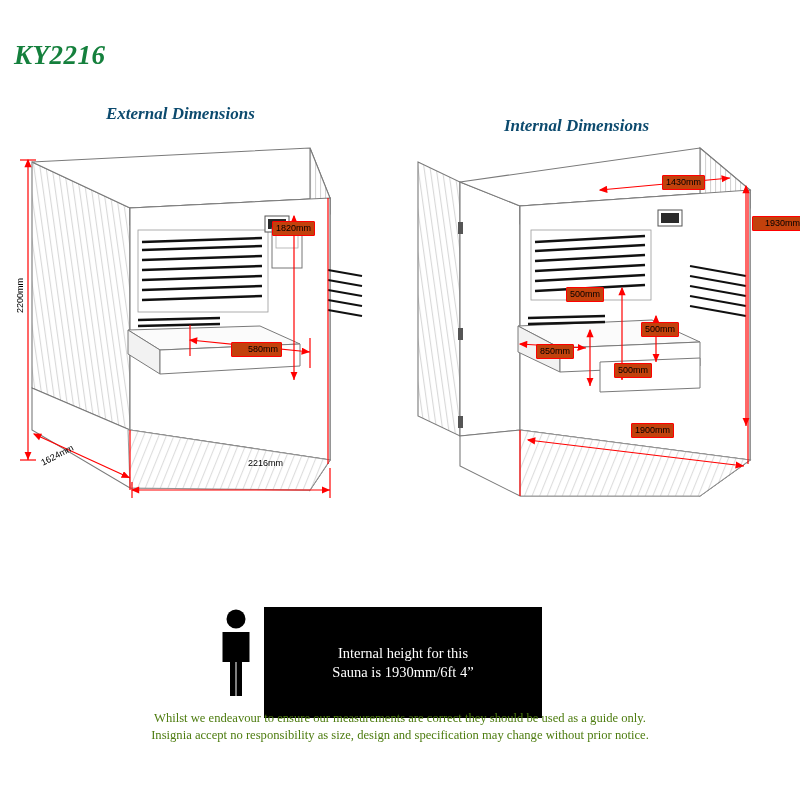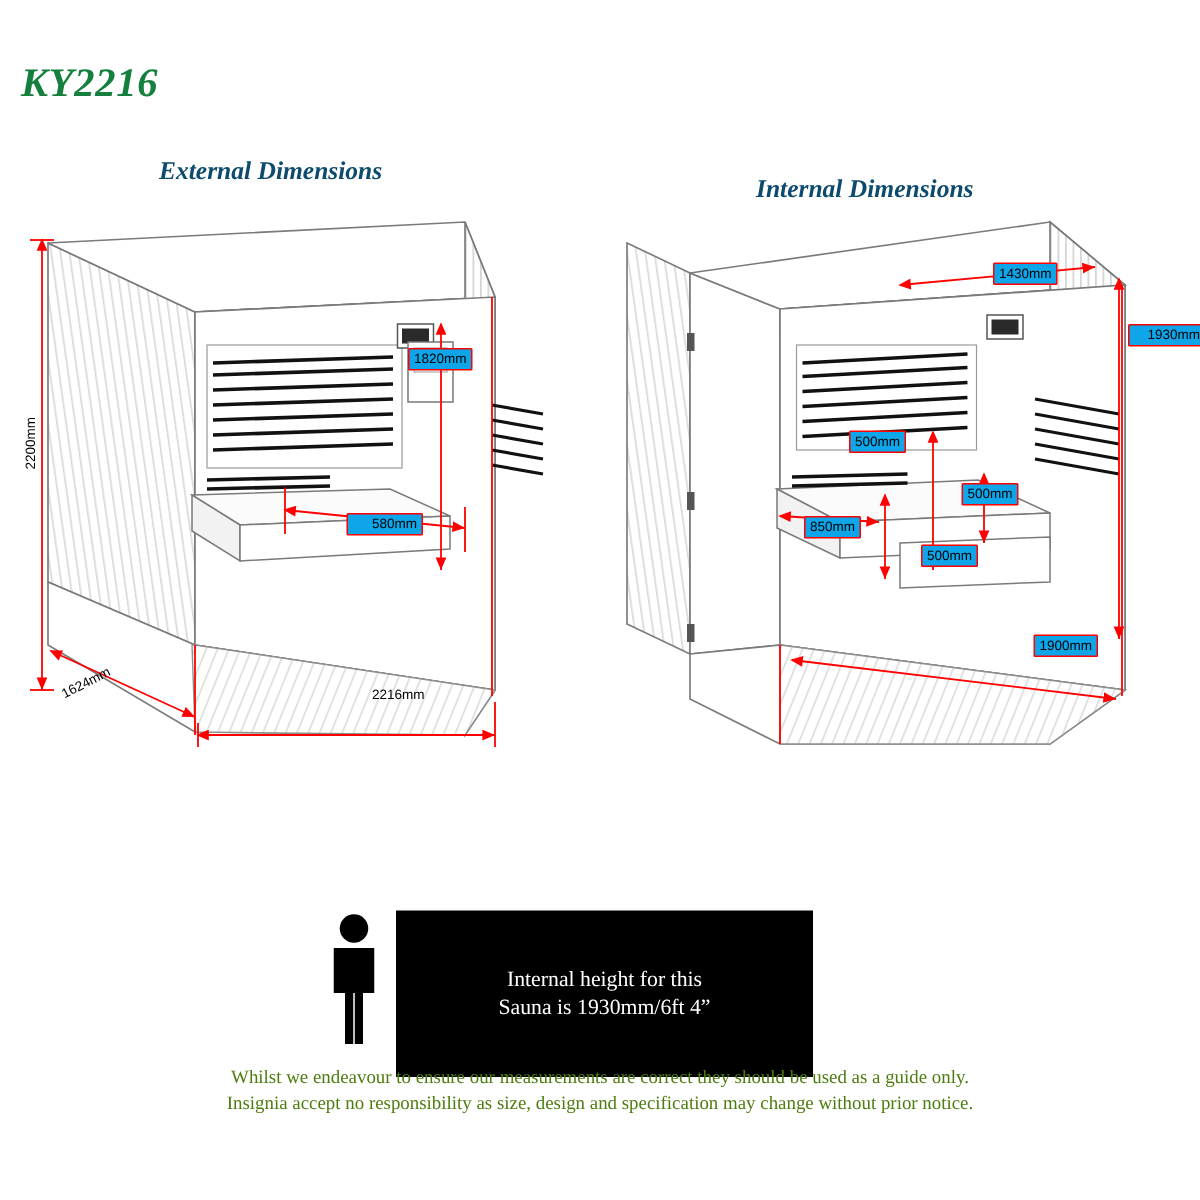--- a/index.html
+++ b/index.html
@@ -50,21 +50,21 @@
     height: 380px;
   }
   #drawing-external { left: 10px; }
   #drawing-internal { left: 400px; }
   .drawing svg { display: block; }
 
   
   .dim-label {
     position: absolute;
     border: 1.3px solid #ff0000;
-    background: #0ea5e9;
+    background: #c2410c;
     color: #000000;
     font-family: "Liberation Sans", sans-serif;
     font-size: 9px;
     line-height: 11px;
     padding: 1px 3px;
     white-space: nowrap;
     border-radius: 1px;
   }
   .dim-label.plain {
     border: none;
@@ -229,21 +229,21 @@
 
       <line x1="318" y1="68" x2="318" y2="334"></line>
       <line x1="120" y1="300" x2="120" y2="360"></line>
     </g>
   </svg>
 </div>
 
 <div class="dim-label plain rot" style="left: 3px; top: 290px;">2200mm</div>
 <div class="dim-label plain skew-left" style="left: 40px; top: 450px;">1624mm</div>
 <div class="dim-label plain" style="left: 248px; top: 458px;">2216mm</div>
-<div class="dim-label" style="left: 272px; top: 232px;">1820mm</div>
+<div class="dim-label" style="left: 272px; top: 221px;">1820mm</div>
 <div class="dim-label" style="left: 231px; top: 342px; padding-left: 16px;">580mm</div>
 
 <div class="drawing" id="drawing-internal">
   <svg width="400" height="380" viewBox="0 0 400 380" xmlns="http://www.w3.org/2000/svg">
     <defs>
       <pattern id="slatV2" width="5" height="8" patternUnits="userSpaceOnUse">
         <rect width="5" height="8" fill="#ffffff"></rect>
         <line x1="0.6" y1="0" x2="0.6" y2="8" stroke="#b9b9b9" stroke-width="0.7"></line>
       </pattern>
       <pattern id="slatVd2" width="6" height="8" patternUnits="userSpaceOnUse" patternTransform="rotate(-8)">
@@ -335,21 +335,21 @@
     </g>
   </svg>
 </div>
 
 <div class="dim-label" style="left: 662px; top: 175px;">1430mm</div>
 <div class="dim-label" style="left: 752px; top: 216px; padding-left: 12px;">1930mm</div>
 <div class="dim-label" style="left: 566px; top: 287px;">500mm</div>
 <div class="dim-label" style="left: 641px; top: 322px;">500mm</div>
 <div class="dim-label" style="left: 614px; top: 363px;">500mm</div>
 <div class="dim-label" style="left: 536px; top: 344px;">850mm</div>
-<div class="dim-label" style="left: 689px; top: 423px;">1900mm</div>
+<div class="dim-label" style="left: 631px; top: 423px;">1900mm</div>
 
 <div class="person-icon">
   <svg width="44" height="88" viewBox="0 0 44 88" xmlns="http://www.w3.org/2000/svg">
     <circle cx="22" cy="11" r="9.5" fill="#000000"></circle>
     <path d="M8.5,24 h27 v30 h-7.5 v34 h-5.5 v-34 h-1 v34 h-5.5 v-34 h-7.5 z" fill="#000000"></path>
   </svg>
 </div>
 
 <div class="notice-band">
   <div class="notice-text">Internal height for this

